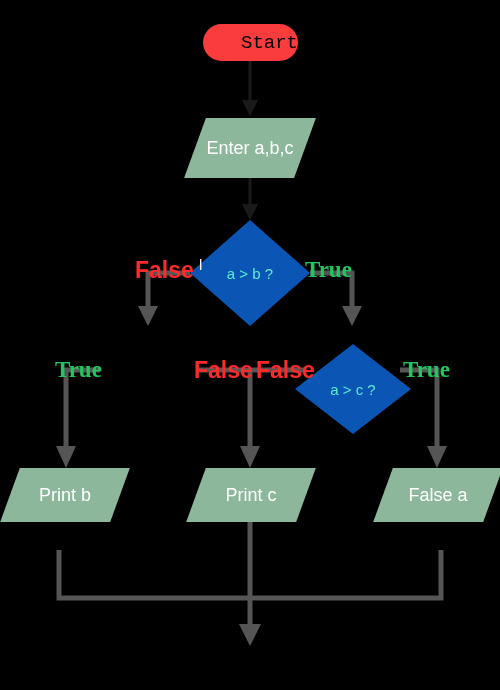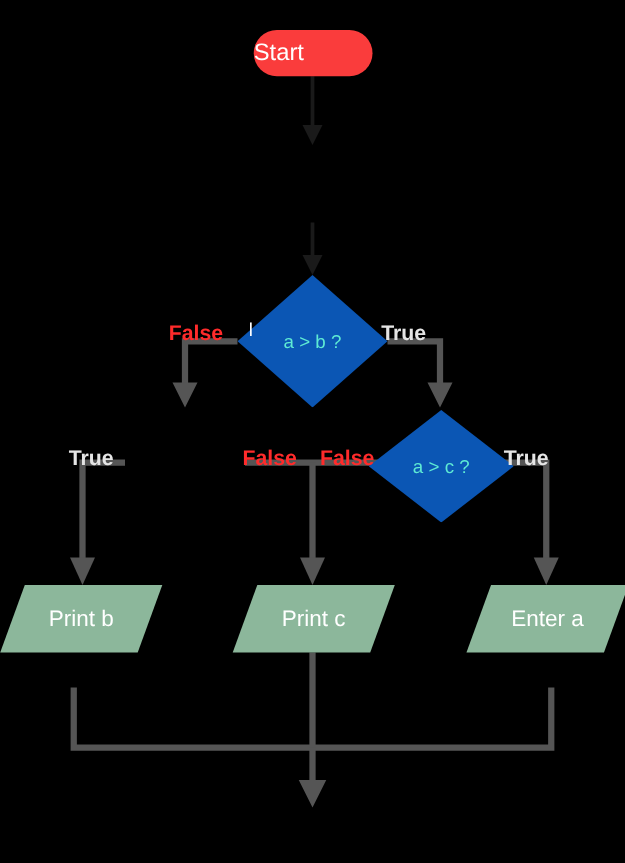--- a/index.html
+++ b/index.html
@@ -14,24 +14,25 @@
     position: relative;
     width: 500px;
     height: 690px;
     background: #000000;
     overflow: hidden;
   }
   .node {
     position: absolute;
     display: flex;
     align-items: center;
-    justify-content: flex-start;
+    justify-content: flex-end;
     box-sizing: border-box;
-    color: #ffffff;
-    white-space: nowrap;
+    color: #000000;
+    white-space: nowrap;
+    font-family: Liberation Mono, monospace;
   }
 
   
   .terminator {
     background: #fa3c3c;
     border-radius: 999px;
     font-size: 19px;
   }
 
   
@@ -86,26 +87,26 @@
     justify-content: center;
     color: #5eead4;
     font-size: 15px;
     white-space: nowrap;
     z-index: 2;
   }
 
   
   .edge-label {
     position: absolute;
-    font-size: 17px;
+    font-size: 23px;
     font-weight: bold;
     white-space: nowrap;
     z-index: 4;
   }
-  .lbl-true  { color: #e5e5e5; }
+  .lbl-true  { color: #22c55e; font-family: Liberation Serif, serif; }
   .lbl-false { color: #ff2b2b; }
 
   
   #wires {
     position: absolute;
     left: 0;
     top: 0;
     width: 500px;
     height: 690px;
   }
@@ -178,50 +179,54 @@
       <polygon class="fill-gray" points="250,646 239,624 261,624"></polygon>
     </g>
   </svg>
 
   <div class="ghost" style="left:199px; top:256px;">l</div>
 
   <div class="node terminator" style="left:203px; top:24px; width:95px; height:37px;">
     <span>Start</span>
   </div>
 
+  <div class="io-wrap" style="left:195px; top:118px; width:110px; height:60px;">
+    <div class="io-shape"></div>
+    <div class="io-label">Enter a,b,c</div>
+  </div>
 
   <div class="decision-wrap" style="left:190px; top:220px; width:120px; height:106px;">
     <div class="decision-shape"></div>
     <div class="decision-label">a &gt; b ?</div>
   </div>
 
   <div class="edge-label lbl-false" style="left:135px; top:257px;">False</div>
   <div class="edge-label lbl-true" style="left:305px; top:257px;">True</div>
 
 
   <div class="edge-label lbl-true" style="left:55px; top:357px;">True</div>
   <div class="edge-label lbl-false" style="left:194px; top:357px;">False</div>
 
-  <div class="decision-wrap" style="left:295px; top:328px; width:116px; height:90px;">
+  <div class="decision-wrap" style="left:295px; top:344px; width:116px; height:90px;">
     <div class="decision-shape"></div>
     <div class="decision-label">a &gt; c ?</div>
   </div>
 
   <div class="edge-label lbl-false" style="left:256px; top:357px;">False</div>
   <div class="edge-label lbl-true" style="left:403px; top:357px;">True</div>
 
   <div class="io-wrap" style="left:10px; top:468px; width:110px; height:54px;">
     <div class="io-shape"></div>
     <div class="io-label">Print b</div>
   </div>
 
   <div class="io-wrap" style="left:196px; top:468px; width:110px; height:54px;">
     <div class="io-shape"></div>
     <div class="io-label">Print c</div>
   </div>
 
   <div class="io-wrap" style="left:383px; top:468px; width:110px; height:54px;">
     <div class="io-shape"></div>
-    <div class="io-label">Enter a</div>
+    <div class="io-label">False a</div>
   </div>
 
 
 </div>
 
 </body></html>

